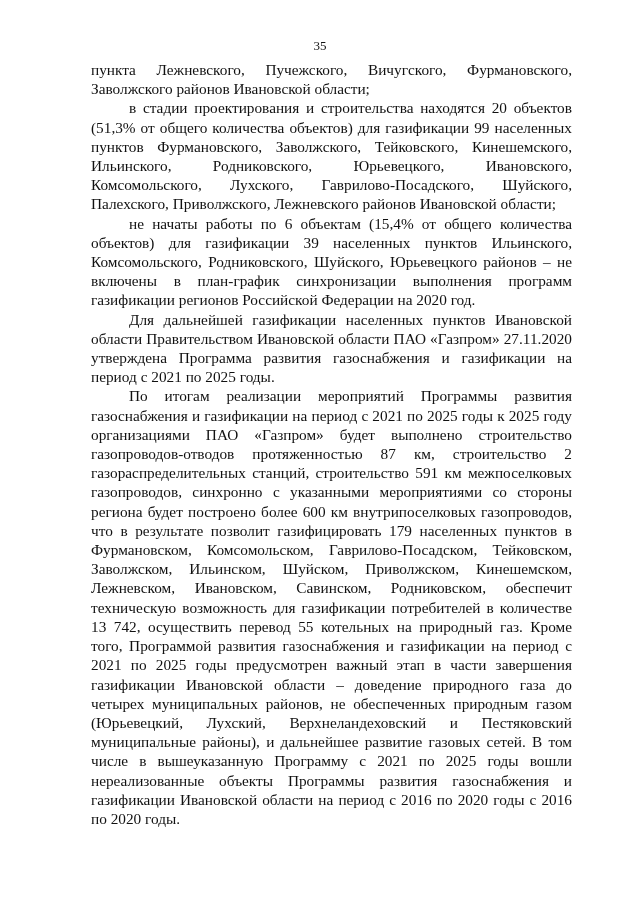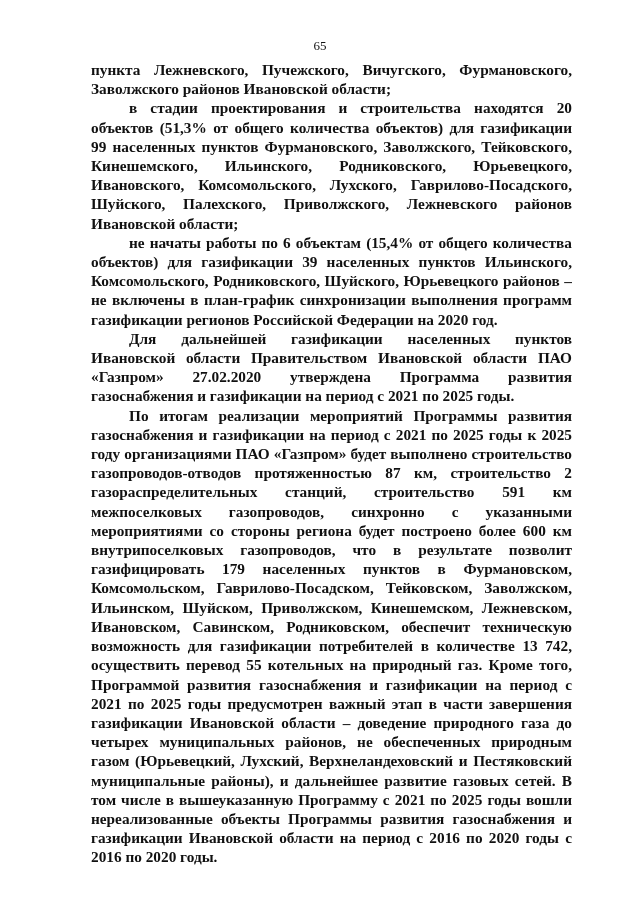--- a/index.html
+++ b/index.html
@@ -4,29 +4,29 @@
 <style>
   html, body { margin: 0; padding: 0; background: #ffffff; }
   body { width: 640px; height: 905px; position: relative; overflow: hidden; }
   .page-number {
     position: absolute; top: 38px; left: 0; width: 640px; text-align: center;
     font-family: "Liberation Serif", serif; font-size: 13px; color: #111;
   }
   .content {
     position: absolute; top: 60px; left: 91px; width: 481px;
     font-family: "Liberation Serif", serif; font-size: 15.3px; line-height: 19.2px;
-    color: #111; text-align: justify; font-weight: bold;
+    color: #111; text-align: justify;
   }
   .content p { margin: 0; }
   .content p.indent { text-indent: 38px; }
 </style>
 </head>
 <body>
 
-<div class="page-number">65</div>
+<div class="page-number">35</div>
 
 <div class="content">
   <p>пункта Лежневского, Пучежского, Вичугского, Фурмановского, Заволжского районов Ивановской области;</p>
   <p class="indent">в стадии проектирования и строительства находятся 20 объектов (51,3% от общего количества объектов) для газификации 99 населенных пунктов Фурмановского, Заволжского, Тейковского, Кинешемского, Ильинского, Родниковского, Юрьевецкого, Ивановского, Комсомольского, Лухского, Гаврилово-Посадского, Шуйского, Палехского, Приволжского, Лежневского районов Ивановской области;</p>
   <p class="indent">не начаты работы по 6 объектам (15,4% от общего количества объектов) для газификации 39 населенных пунктов Ильинского, Комсомольского, Родниковского, Шуйского, Юрьевецкого районов – не включены в план-график синхронизации выполнения программ газификации регионов Российской Федерации на 2020 год.</p>
-  <p class="indent">Для дальнейшей газификации населенных пунктов Ивановской области Правительством Ивановской области ПАО «Газпром» 27.02.2020 утверждена Программа развития газоснабжения и газификации на период с 2021 по 2025 годы.</p>
+  <p class="indent">Для дальнейшей газификации населенных пунктов Ивановской области Правительством Ивановской области ПАО «Газпром» 27.11.2020 утверждена Программа развития газоснабжения и газификации на период с 2021 по 2025 годы.</p>
   <p class="indent">По итогам реализации мероприятий Программы развития газоснабжения и газификации на период с 2021 по 2025 годы к 2025 году организациями ПАО «Газпром» будет выполнено строительство газопроводов-отводов протяженностью 87 км, строительство 2 газораспределительных станций, строительство 591 км межпоселковых газопроводов, синхронно с указанными мероприятиями со стороны региона будет построено более 600 км внутрипоселковых газопроводов, что в результате позволит газифицировать 179 населенных пунктов в Фурмановском, Комсомольском, Гаврилово-Посадском, Тейковском, Заволжском, Ильинском, Шуйском, Приволжском, Кинешемском, Лежневском, Ивановском, Савинском, Родниковском, обеспечит техническую возможность для газификации потребителей в количестве 13 742, осуществить перевод 55 котельных на природный газ. Кроме того, Программой развития газоснабжения и газификации на период с 2021 по 2025 годы предусмотрен важный этап в части завершения газификации Ивановской области – доведение природного газа до четырех муниципальных районов, не обеспеченных природным газом (Юрьевецкий, Лухский, Верхнеландеховский и Пестяковский муниципальные районы), и дальнейшее развитие газовых сетей. В том числе в вышеуказанную Программу с 2021 по 2025 годы вошли нереализованные объекты Программы развития газоснабжения и газификации Ивановской области на период с 2016 по 2020 годы с 2016 по 2020 годы.</p>
 </div>
 
 </body></html>

